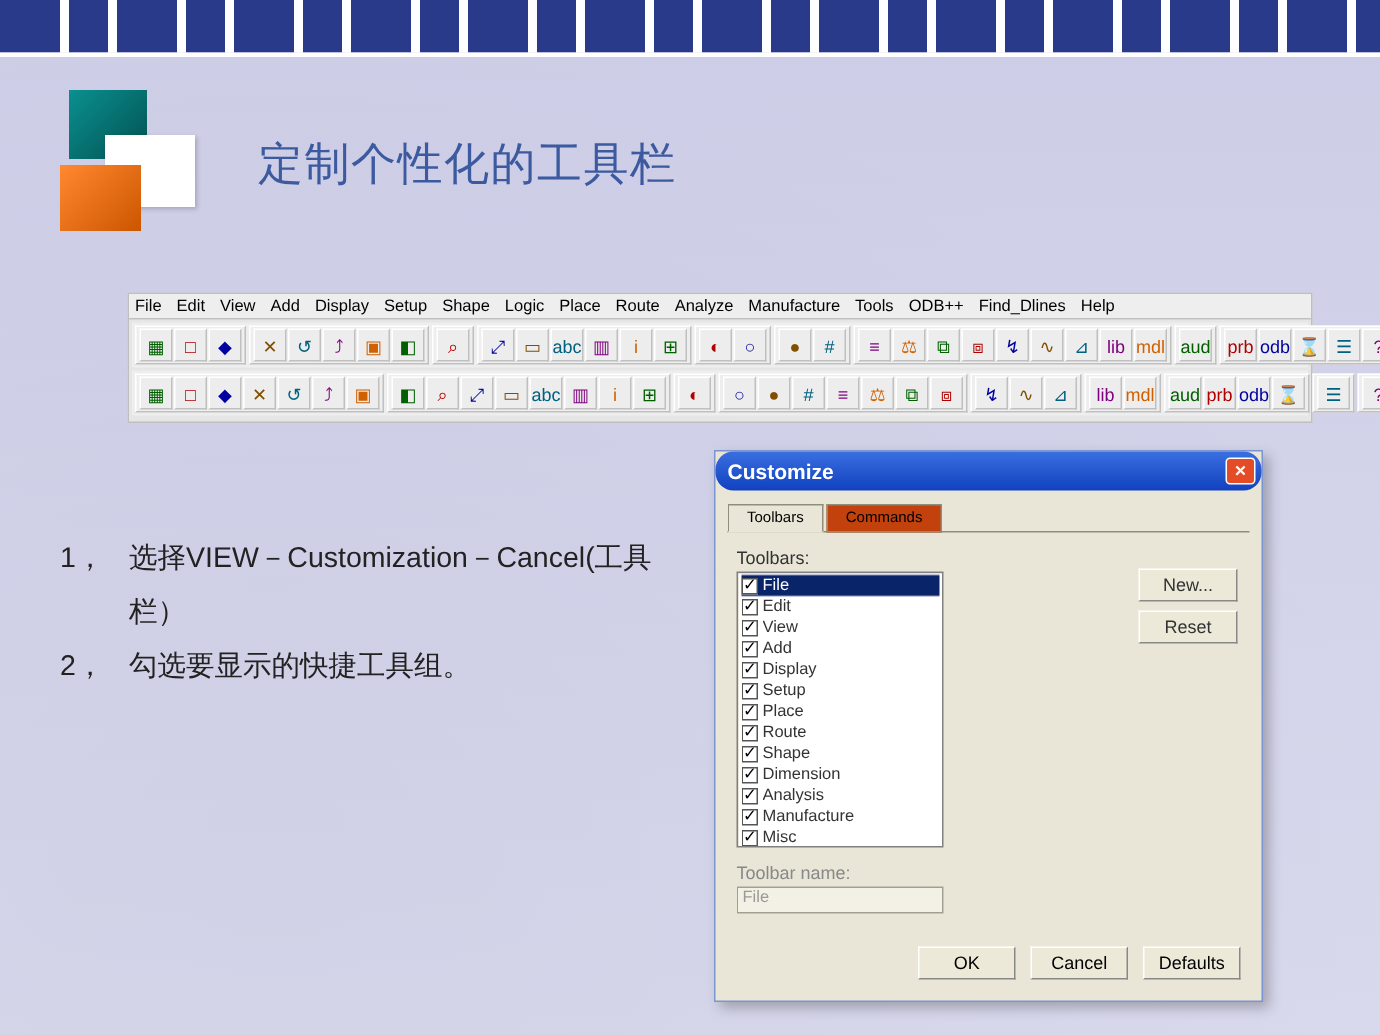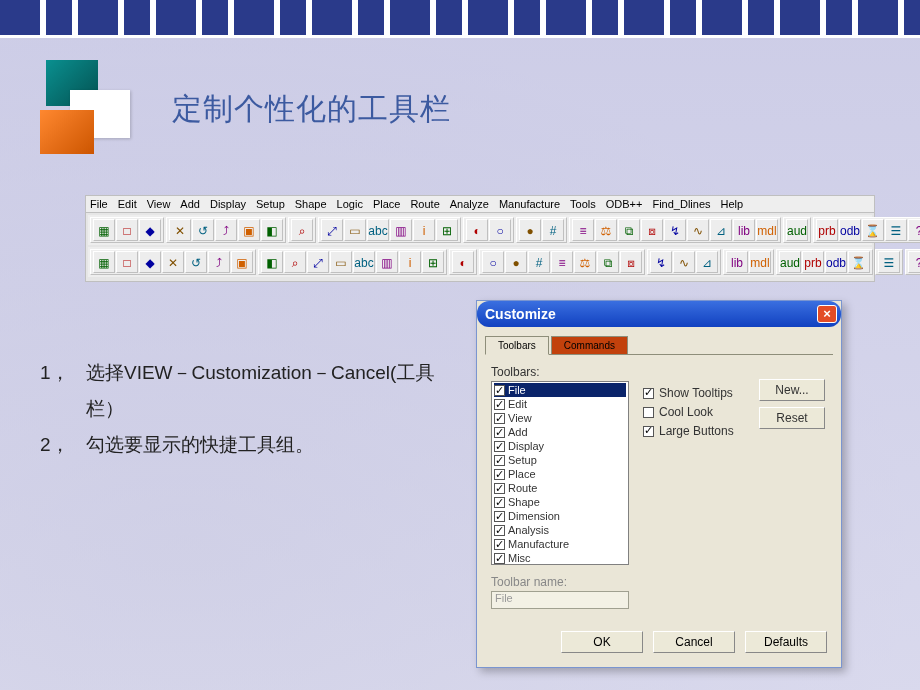--- a/index.html
+++ b/index.html
@@ -125,21 +125,21 @@
     width:66px; height:22px; font-size:12px; background:#ece9d8;
     border:1px solid #888;
     border-top-color:#fff; border-left-color:#fff;
     text-align:center; line-height:20px;
   }
 
   .bottom-btns {
     display:flex; justify-content:flex-end; gap:10px;
     padding:8px 14px 14px 14px;
   }
-  .bottom-btns .winbtn { width:82px; }
+  .bottom-btns .winbtn { width:65px; }
 </style>
 </head>
 <body>
 
 <div class="bg-wall"></div>
 <div class="top-border"></div>
 
 <div class="title-area">
   <div class="title-blocks">
     <div class="blk-a"></div>
@@ -356,34 +356,20 @@
           </div>
           <div class="tb-item">
             <span class="chk on"></span>
             <span>Misc</span>
           </div>
         </div>
       <div class="tb-name">Toolbar name:</div>
       <div class="tb-name-input">File</div>
     </div>
 
-    <div class="opts-col">
-      <div class="opt">
-        <span class="chk on"></span>
-        <span>Show Tooltips</span>
-      </div>
-      <div class="opt">
-        <span class="chk"></span>
-        <span>Cool Look</span>
-      </div>
-      <div class="opt">
-        <span class="chk on"></span>
-        <span>Large Buttons</span>
-      </div>
-    </div>
 
     <div class="btn-col">
       <div class="winbtn">New...</div>
       <div class="winbtn">Reset</div>
     </div>
   </div>
 
   <div class="bottom-btns">
     <div class="winbtn">OK</div>
     <div class="winbtn">Cancel</div>

